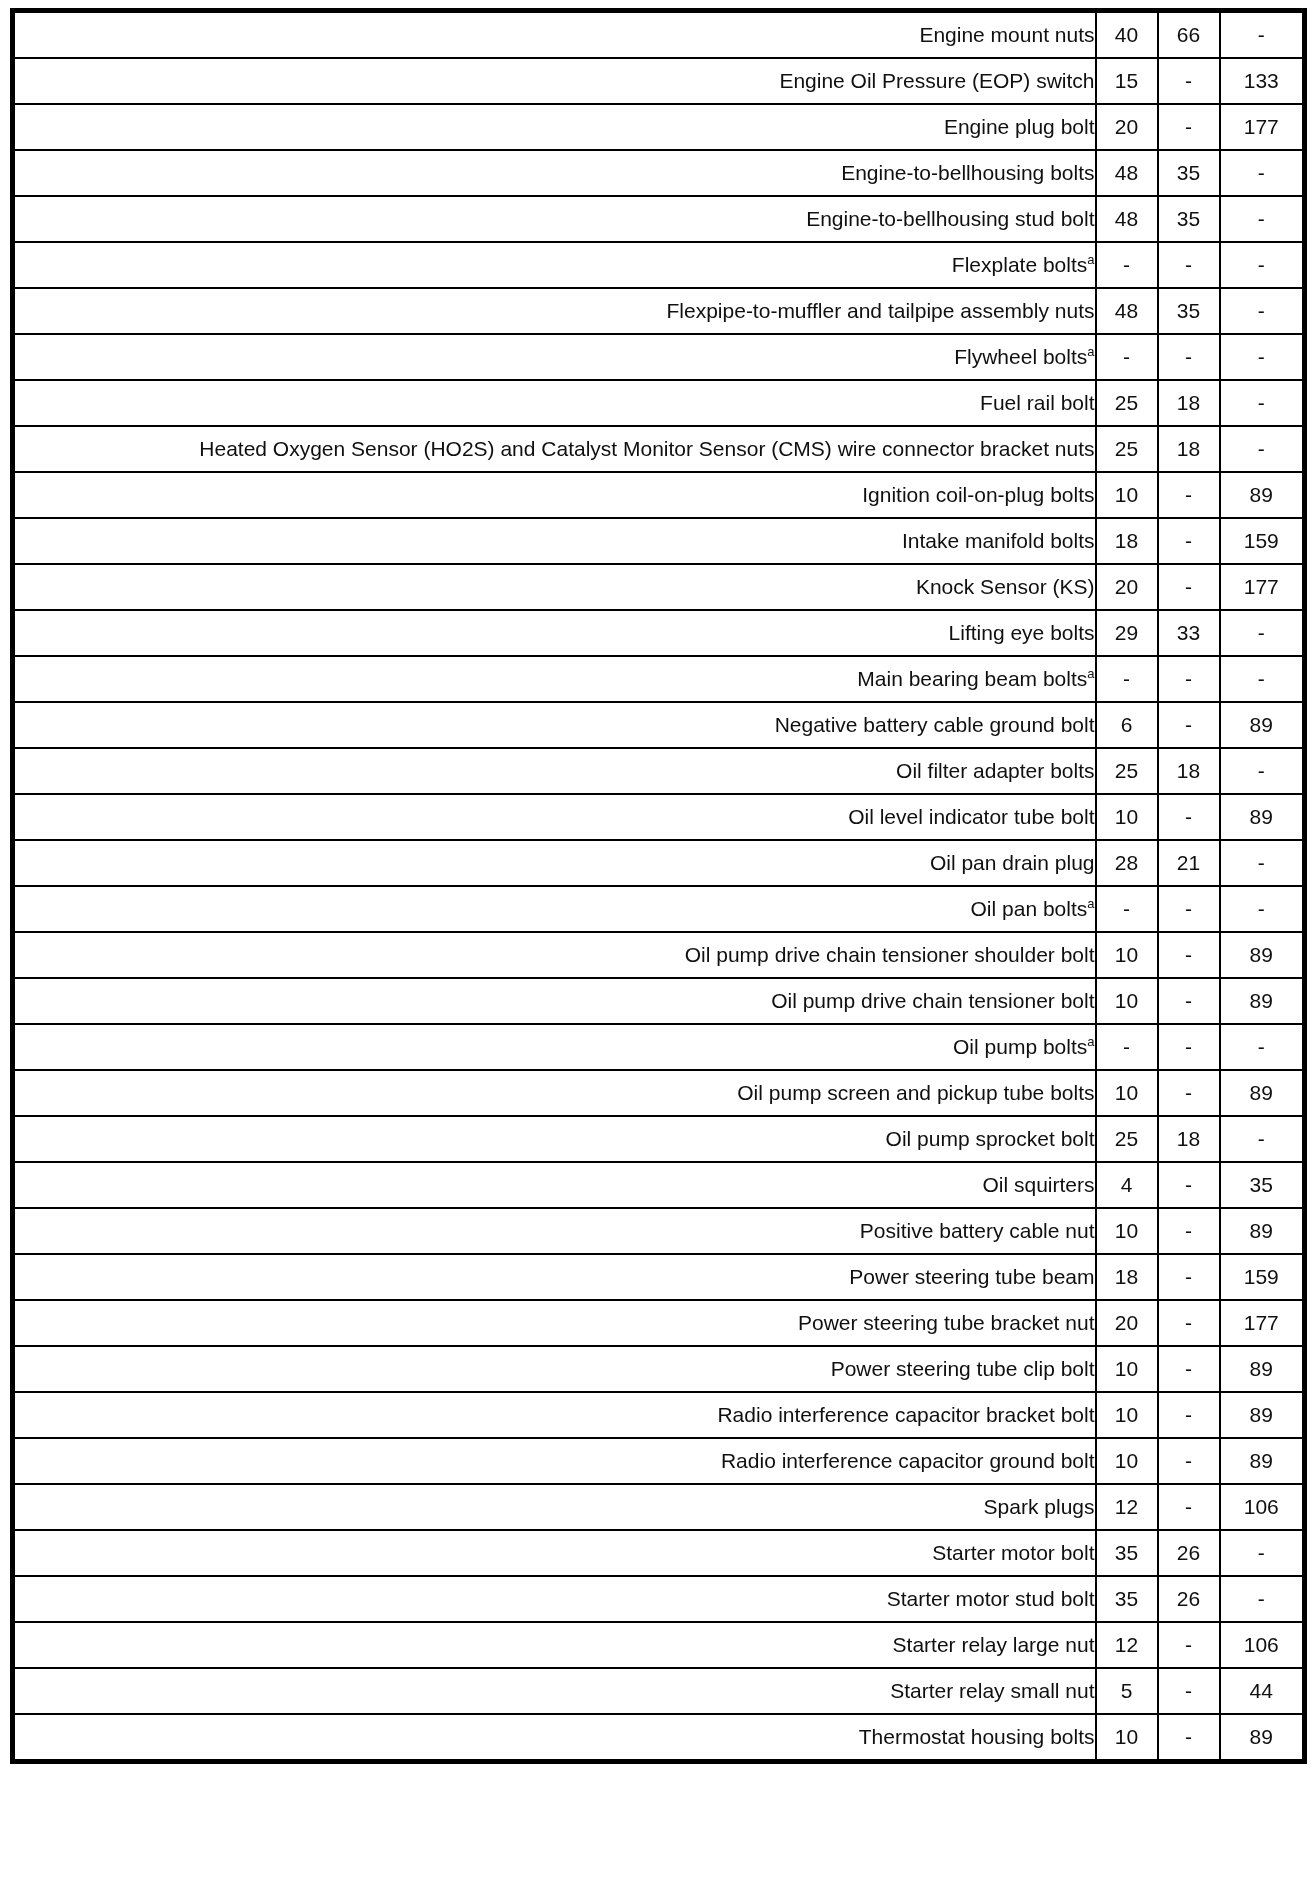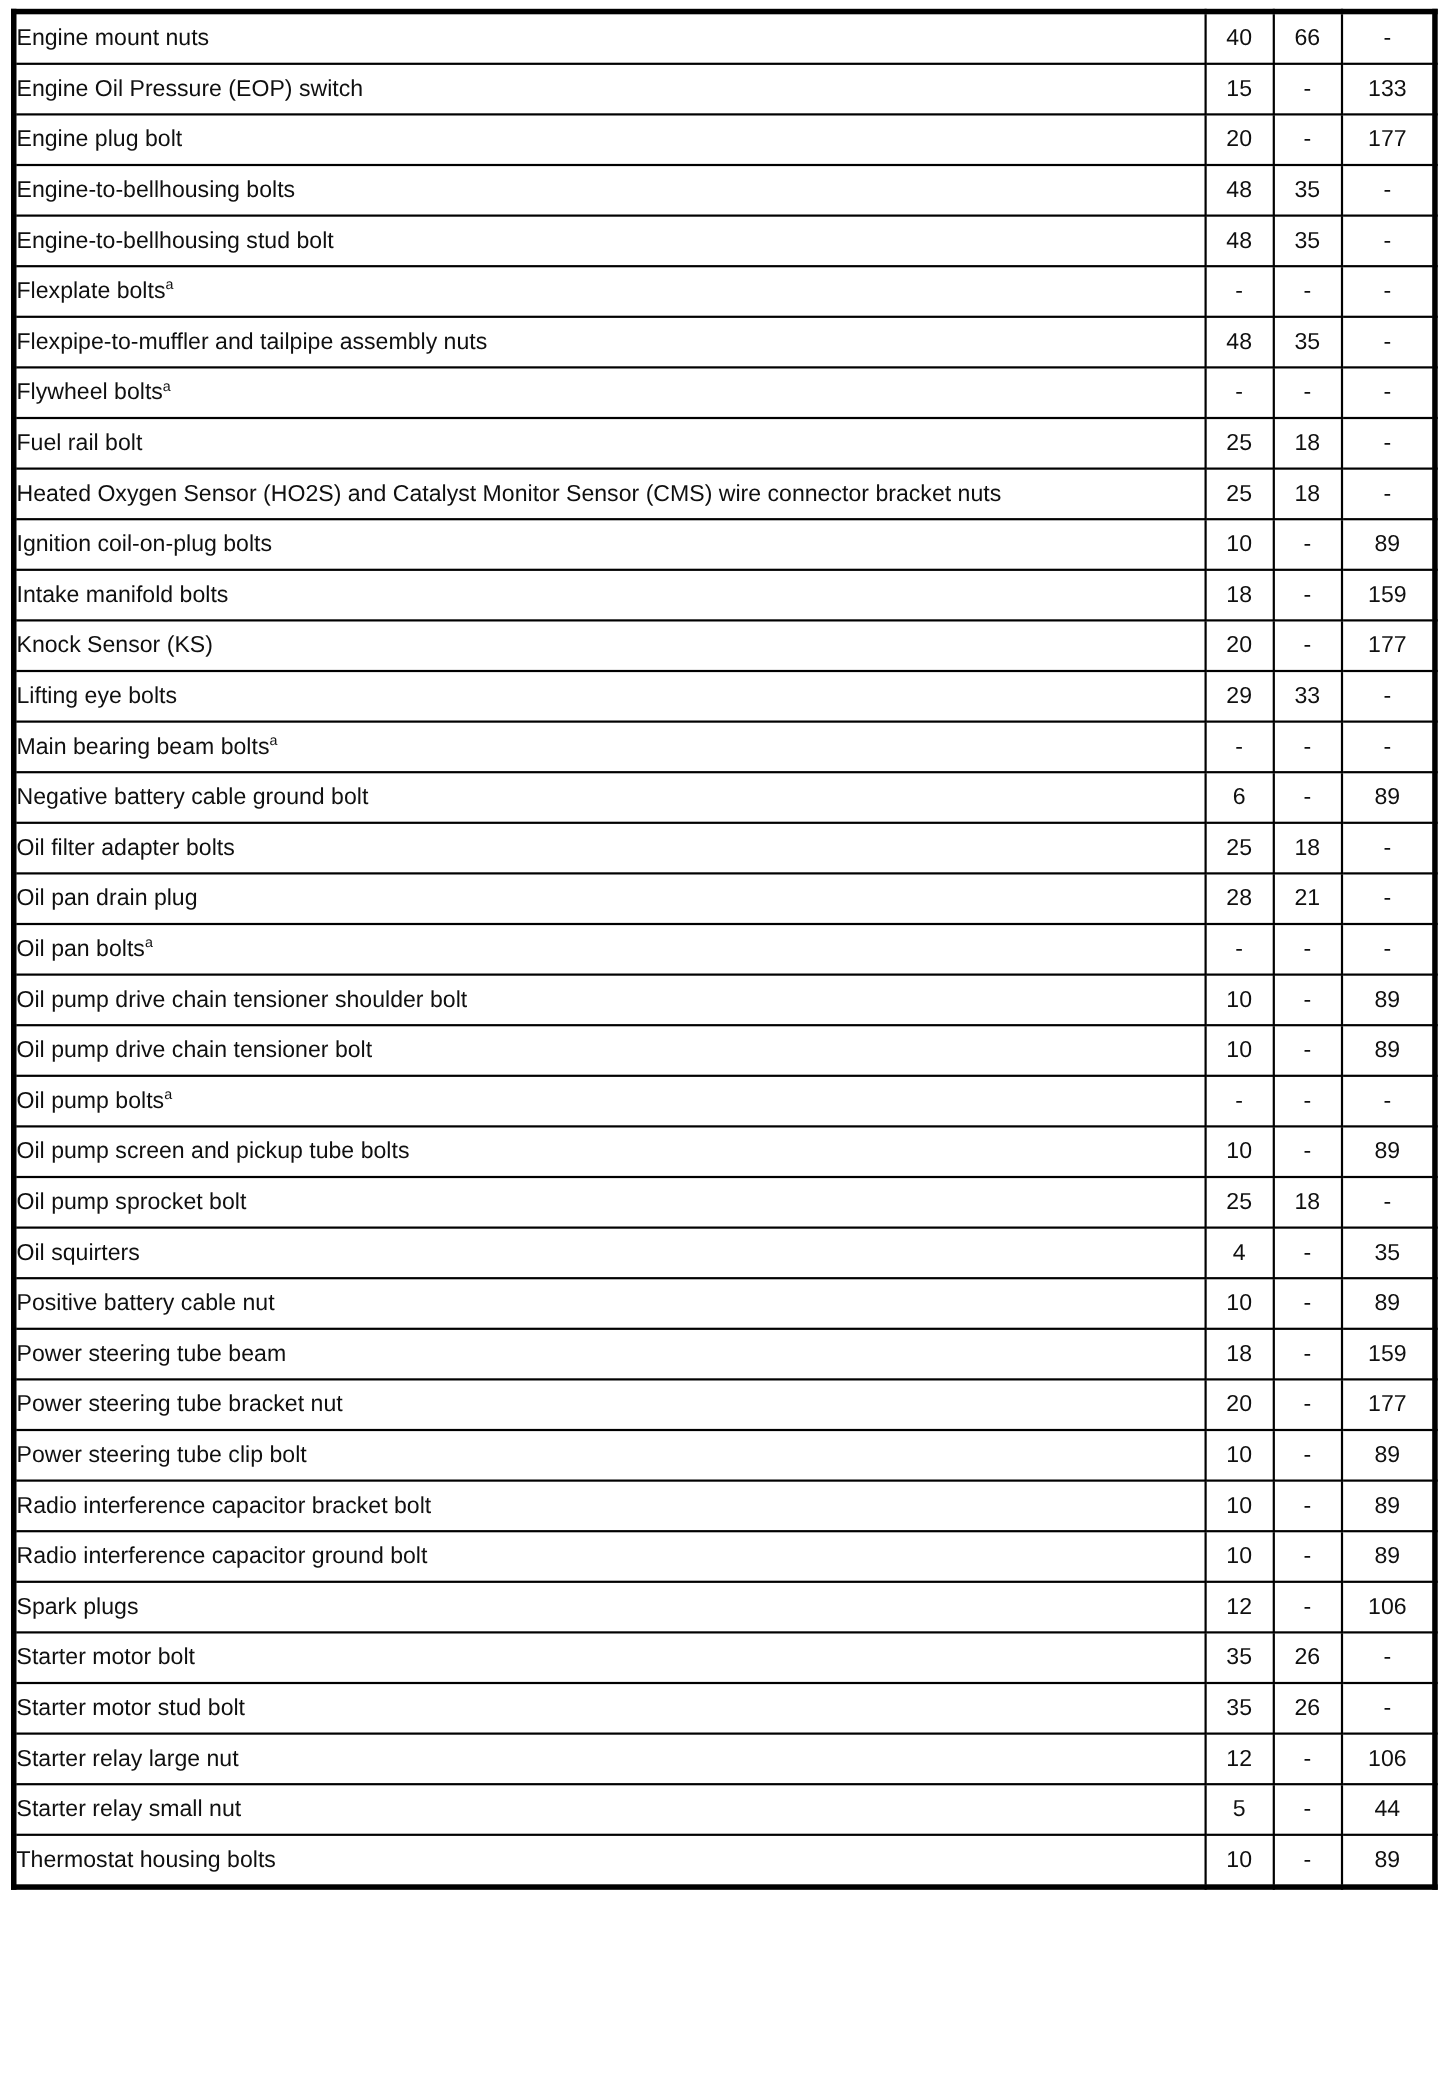--- a/index.html
+++ b/index.html
@@ -25,21 +25,21 @@
     border: 2px solid #000000;
     height: 44px;
     font-size: 21px;
     line-height: 1.1;
     color: #101010;
     padding: 0;
     overflow: hidden;
     white-space: nowrap;
   }
   td.desc {
-    text-align: left;
+    text-align: right;
     padding-left: 9px;
     padding-right: 4px;
     margin-left: 36px;
   }
   td.num {
     text-align: center;
   }
   sup.fn {
     font-size: 13px;
     vertical-align: super;
@@ -171,20 +171,26 @@
     <td class="num">89</td>
   </tr>
 
   <tr>
     <td class="desc"><span>Oil filter adapter bolts</span></td>
     <td class="num">25</td>
     <td class="num">18</td>
     <td class="num">-</td>
   </tr>
 
+  <tr>
+    <td class="desc"><span>Oil level indicator tube bolt</span></td>
+    <td class="num">10</td>
+    <td class="num">-</td>
+    <td class="num">89</td>
+  </tr>
 
   <tr>
     <td class="desc"><span>Oil pan drain plug</span></td>
     <td class="num">28</td>
     <td class="num">21</td>
     <td class="num">-</td>
   </tr>
 
   <tr>
     <td class="desc"><span>Oil pan bolts</span><sup class="fn">a</sup></td>

